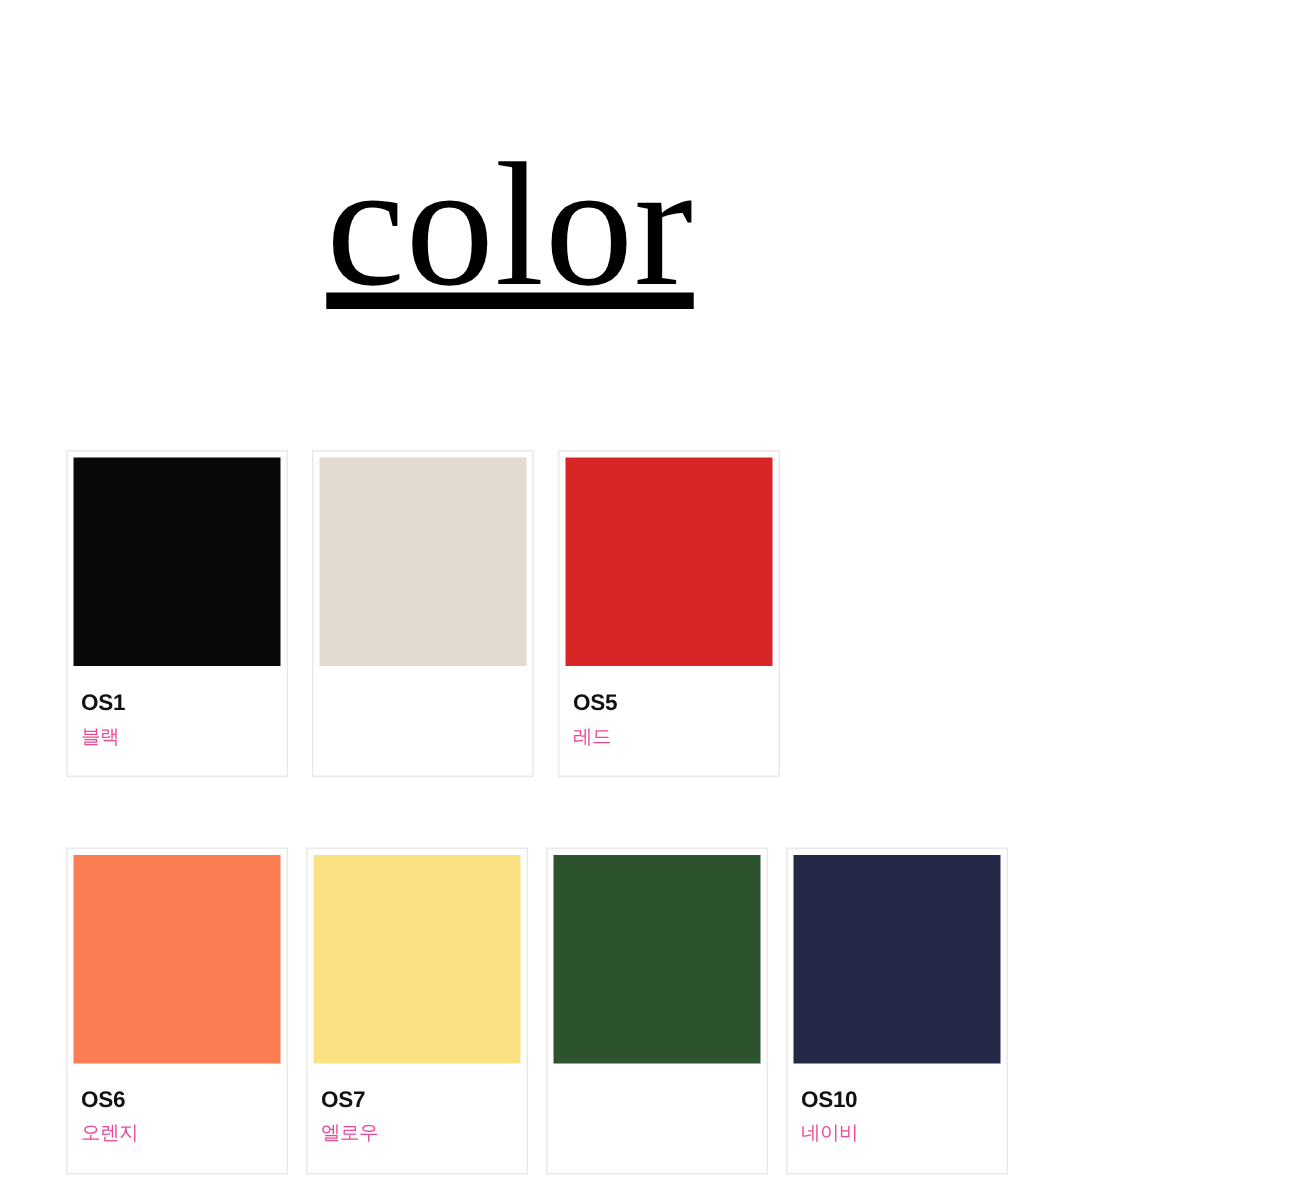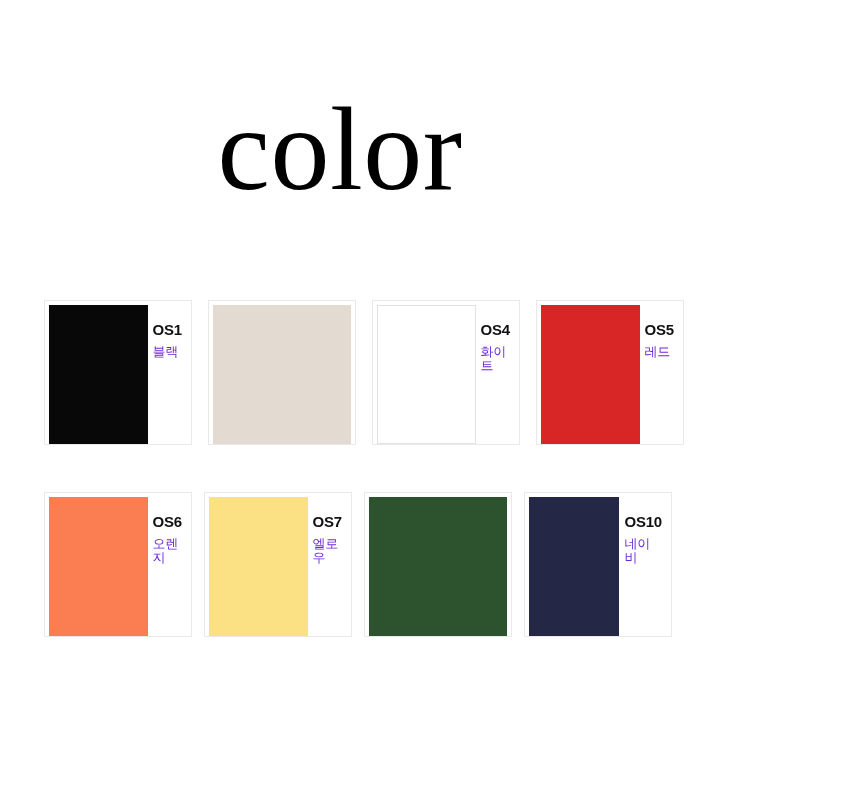--- a/index.html
+++ b/index.html
@@ -21,20 +21,21 @@
   }
   .title-wrap {
     position: absolute;
     top: 0;
     left: 0;
     width: 680px;
     height: 278px;
     display: flex;
     align-items: center;
     justify-content: center;
+    text-decoration: underline;
   }
   .page-title {
     font-family: "Liberation Serif", "DejaVu Serif", serif;
     font-size: 118px;
     line-height: 1;
     font-weight: 400;
     color: #000000;
     letter-spacing: 0.5px;
     padding-top: 22px;
   }
@@ -52,21 +53,21 @@
     margin-top: 47px;
     gap: 12px;
   }
   .card {
     width: 148px;
     background: #ffffff;
     border: 1px solid #e9e9e9;
     box-sizing: border-box;
     padding: 4px 4px 0 4px;
     display: flex;
-    flex-direction: row;
+    flex-direction: column;
   }
   .swatch {
     width: 100%;
     height: 139px;
     box-sizing: border-box;
   }
   .swatch.bordered {
     border: 1px solid #e2e2e2;
   }
   .card-label {
@@ -75,21 +76,21 @@
   .code {
     font-size: 15px;
     font-weight: bold;
     color: #111111;
     letter-spacing: -0.2px;
     line-height: 1.1;
   }
   .name {
     font-size: 13px;
     font-weight: 400;
-    color: #6d28d9;
+    color: #ec4899;
     letter-spacing: -0.3px;
     margin-top: 6px;
     line-height: 1.1;
   }
 </style>
 </head>
 <body>
 
 <div class="page">
 
@@ -102,27 +103,20 @@
   <div class="row">
         <div class="card">
           <div class="swatch" style="background: rgb(8, 8, 8);"></div>
           <div class="card-label">
             <div class="code">OS1</div>
             <div class="name">블랙</div>
           </div>
         </div>
         <div class="card">
           <div class="swatch" style="background: rgb(227, 218, 209);"></div>
-        </div>
-        <div class="card">
-          <div class="swatch bordered" style="background: rgb(255, 255, 255);"></div>
-          <div class="card-label">
-            <div class="code">OS4</div>
-            <div class="name">화이트</div>
-          </div>
         </div>
         <div class="card">
           <div class="swatch" style="background: rgb(216, 38, 38);"></div>
           <div class="card-label">
             <div class="code">OS5</div>
             <div class="name">레드</div>
           </div>
         </div>
       </div>
       <div class="row">

